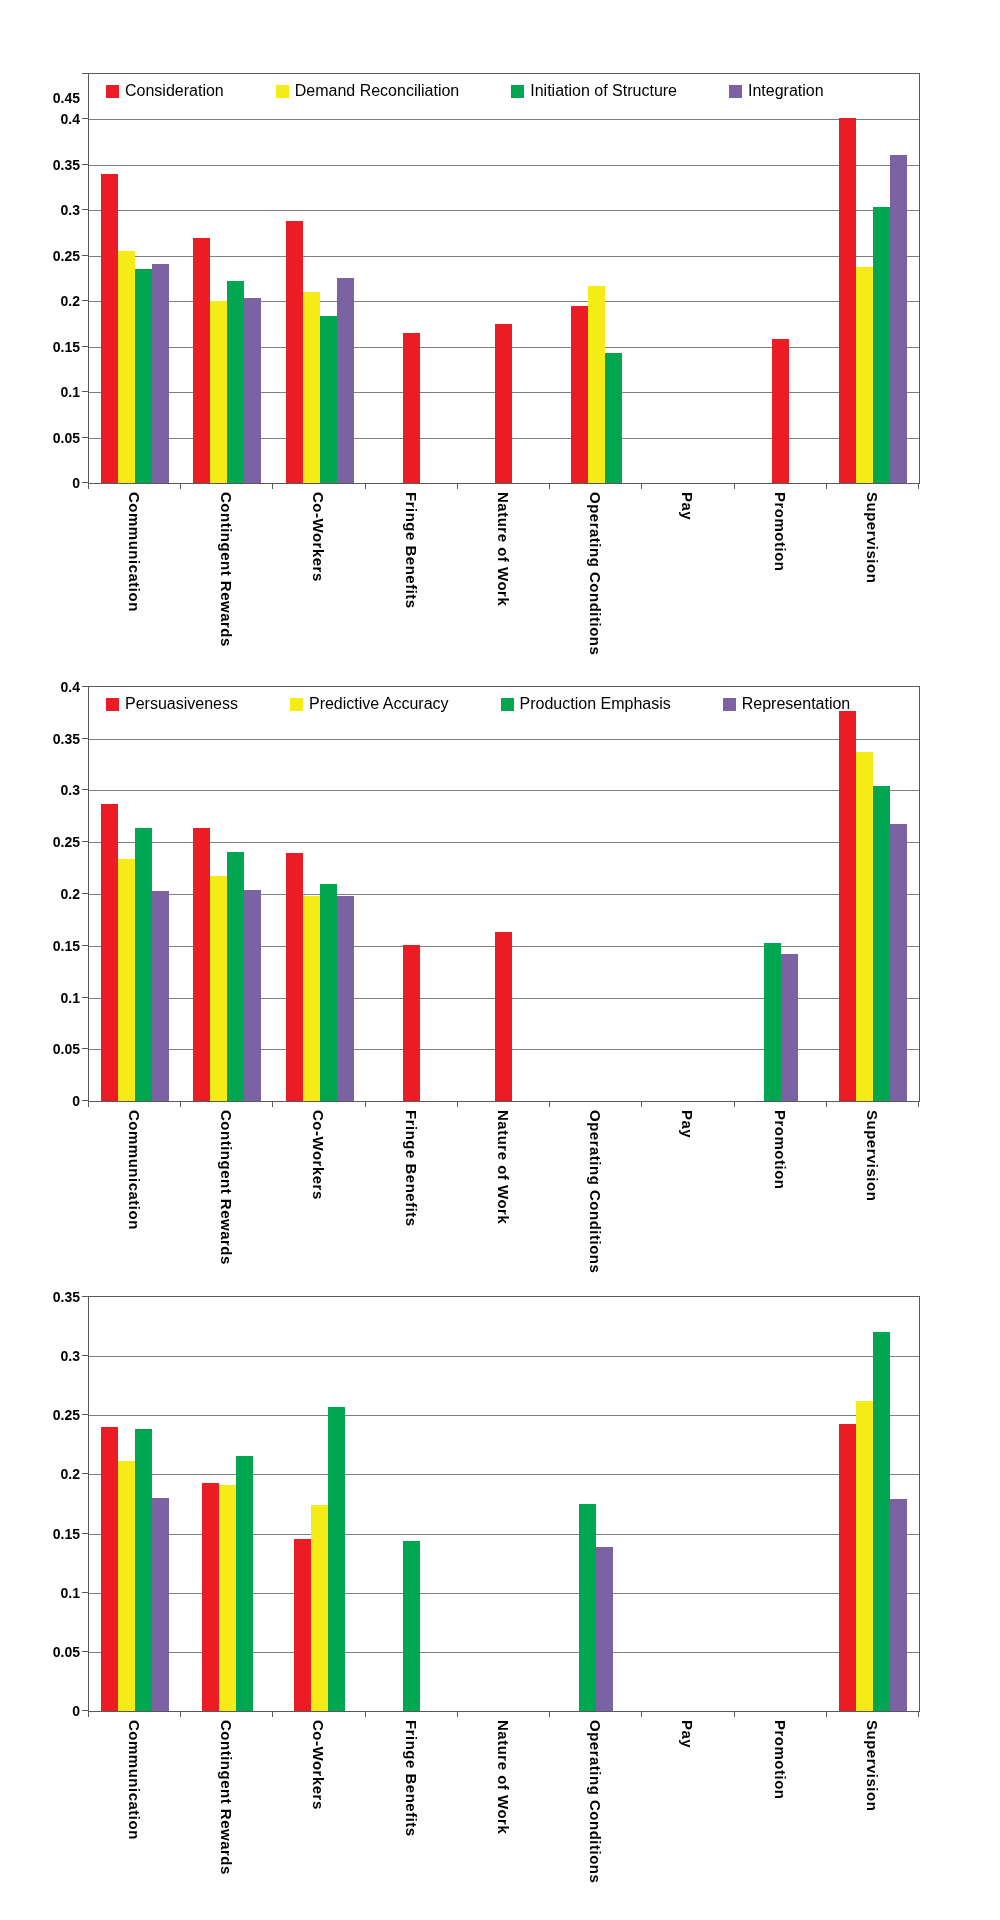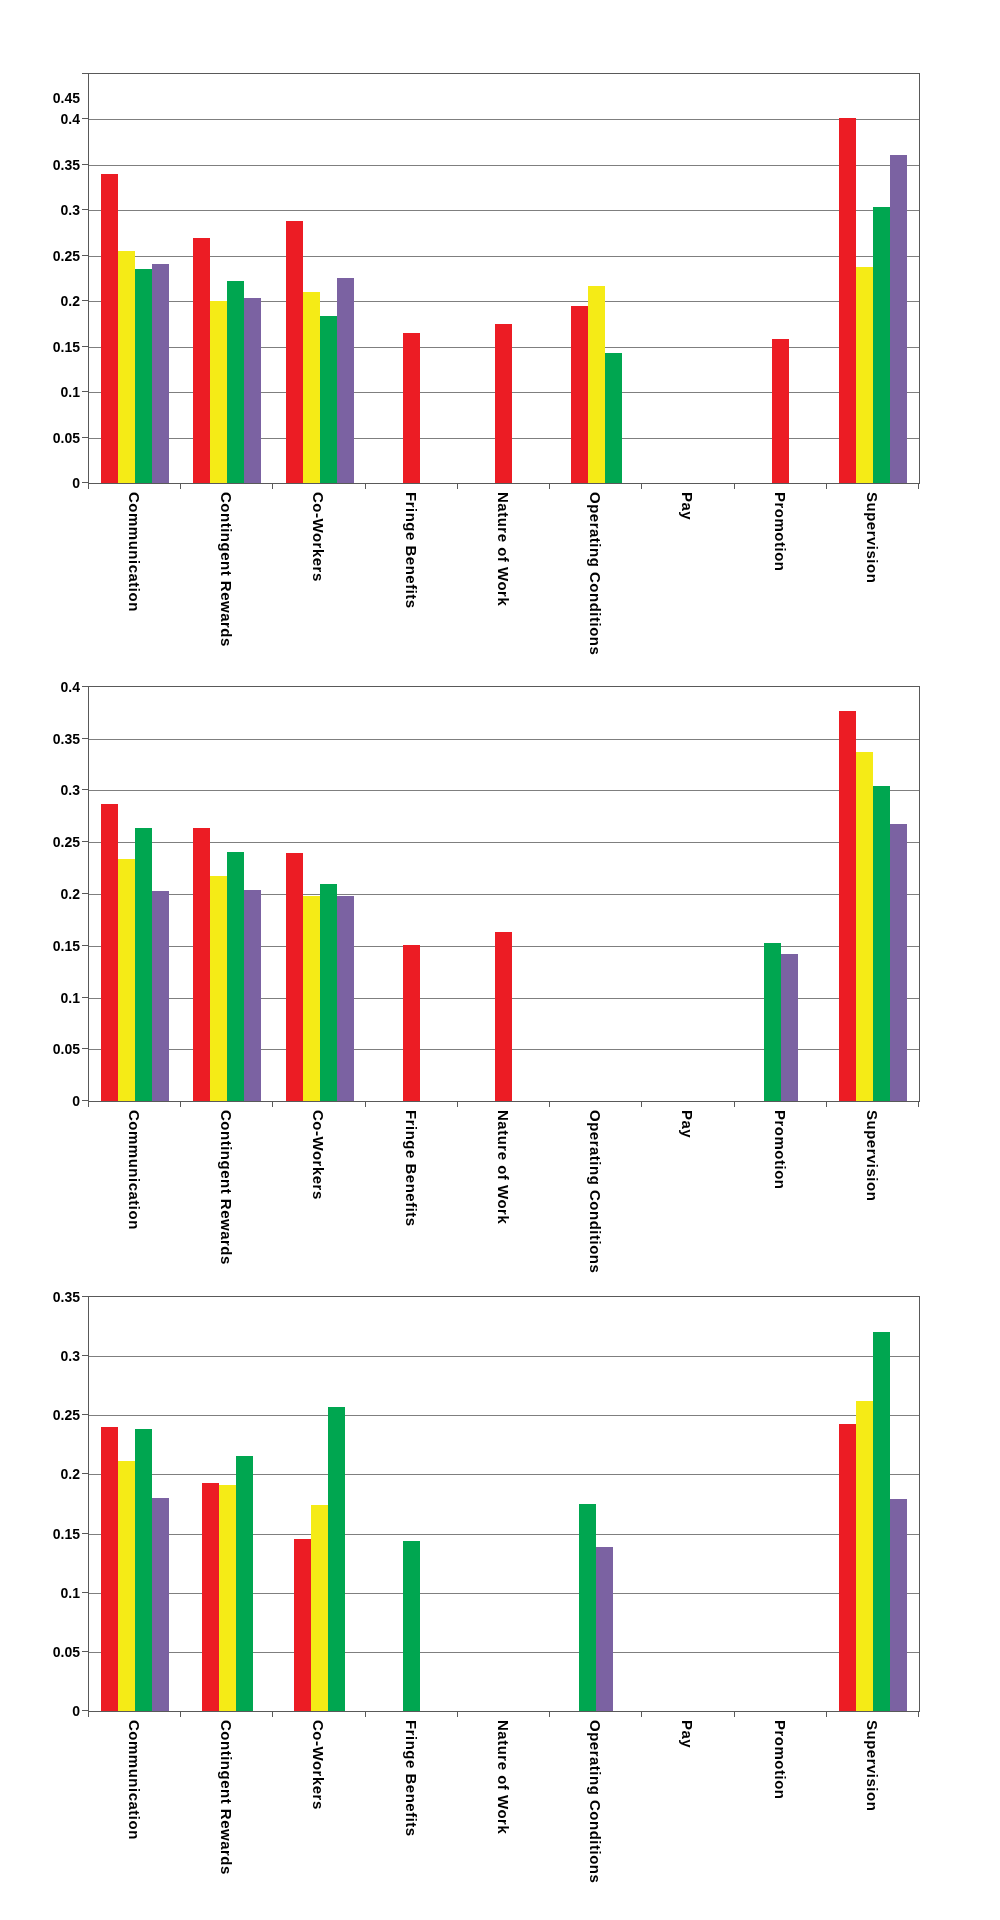--- a/index.html
+++ b/index.html
@@ -69,20 +69,38 @@
         <div class="bargroup" style="left: 553.333px; width: 92.2222px;"></div>
         <div class="bargroup" style="left: 645.556px; width: 92.2222px;">
           <div class="bar" title="Consideration — Promotion: 0.158" style="height: 144px; background: rgb(236, 28, 36);"></div>
         </div>
         <div class="bargroup" style="left: 737.778px; width: 92.2222px;">
           <div class="bar" title="Consideration — Supervision: 0.402" style="height: 365px; background: rgb(236, 28, 36);"></div>
           <div class="bar" title="Demand Reconciliation — Supervision: 0.238" style="height: 216px; background: rgb(245, 235, 22);"></div>
           <div class="bar" title="Initiation of Structure — Supervision: 0.304" style="height: 276px; background: rgb(0, 166, 80);"></div>
           <div class="bar" title="Integration — Supervision: 0.361" style="height: 328px; background: rgb(123, 98, 162);"></div>
         </div>
+        <div class="legend c0">
+          <div class="legend-item">
+            <span class="legend-swatch" style="background: rgb(236, 28, 36);"></span>
+            <span class="legend-label">Consideration</span>
+          </div>
+          <div class="legend-item">
+            <span class="legend-swatch" style="background: rgb(245, 235, 22);"></span>
+            <span class="legend-label">Demand Reconciliation</span>
+          </div>
+          <div class="legend-item">
+            <span class="legend-swatch" style="background: rgb(0, 166, 80);"></span>
+            <span class="legend-label">Initiation of Structure</span>
+          </div>
+          <div class="legend-item">
+            <span class="legend-swatch" style="background: rgb(123, 98, 162);"></span>
+            <span class="legend-label">Integration</span>
+          </div>
+        </div>
       </div>
     </section>
   <section class="chart" id="chart-1">
       <div class="plot" style="top: 686px; height: 414px;">
         <div class="gridline" style="top: 362px;"></div>
         <div class="gridline" style="top: 311px;"></div>
         <div class="gridline" style="top: 259px;"></div>
         <div class="gridline" style="top: 207px;"></div>
         <div class="gridline" style="top: 155px;"></div>
         <div class="gridline" style="top: 103px;"></div>
@@ -115,20 +133,38 @@
         <div class="bargroup" style="left: 553.333px; width: 92.2222px;"></div>
         <div class="bargroup" style="left: 645.556px; width: 92.2222px;">
           <div class="bar" title="Production Emphasis — Promotion: 0.153" style="height: 158px; background: rgb(0, 166, 80);"></div>
           <div class="bar" title="Representation — Promotion: 0.142" style="height: 147px; background: rgb(123, 98, 162);"></div>
         </div>
         <div class="bargroup" style="left: 737.778px; width: 92.2222px;">
           <div class="bar" title="Persuasiveness — Supervision: 0.377" style="height: 390px; background: rgb(236, 28, 36);"></div>
           <div class="bar" title="Predictive Accuracy — Supervision: 0.337" style="height: 349px; background: rgb(245, 235, 22);"></div>
           <div class="bar" title="Production Emphasis — Supervision: 0.304" style="height: 315px; background: rgb(0, 166, 80);"></div>
           <div class="bar" title="Representation — Supervision: 0.268" style="height: 277px; background: rgb(123, 98, 162);"></div>
+        </div>
+        <div class="legend c1">
+          <div class="legend-item">
+            <span class="legend-swatch" style="background: rgb(236, 28, 36);"></span>
+            <span class="legend-label">Persuasiveness</span>
+          </div>
+          <div class="legend-item">
+            <span class="legend-swatch" style="background: rgb(245, 235, 22);"></span>
+            <span class="legend-label">Predictive Accuracy</span>
+          </div>
+          <div class="legend-item">
+            <span class="legend-swatch" style="background: rgb(0, 166, 80);"></span>
+            <span class="legend-label">Production Emphasis</span>
+          </div>
+          <div class="legend-item">
+            <span class="legend-swatch" style="background: rgb(123, 98, 162);"></span>
+            <span class="legend-label">Representation</span>
+          </div>
         </div>
       </div>
     </section>
   <section class="chart" id="chart-2">
       <div class="plot" style="top: 1296px; height: 414px;">
         <div class="gridline" style="top: 355px;"></div>
         <div class="gridline" style="top: 296px;"></div>
         <div class="gridline" style="top: 237px;"></div>
         <div class="gridline" style="top: 177px;"></div>
         <div class="gridline" style="top: 118px;"></div>

